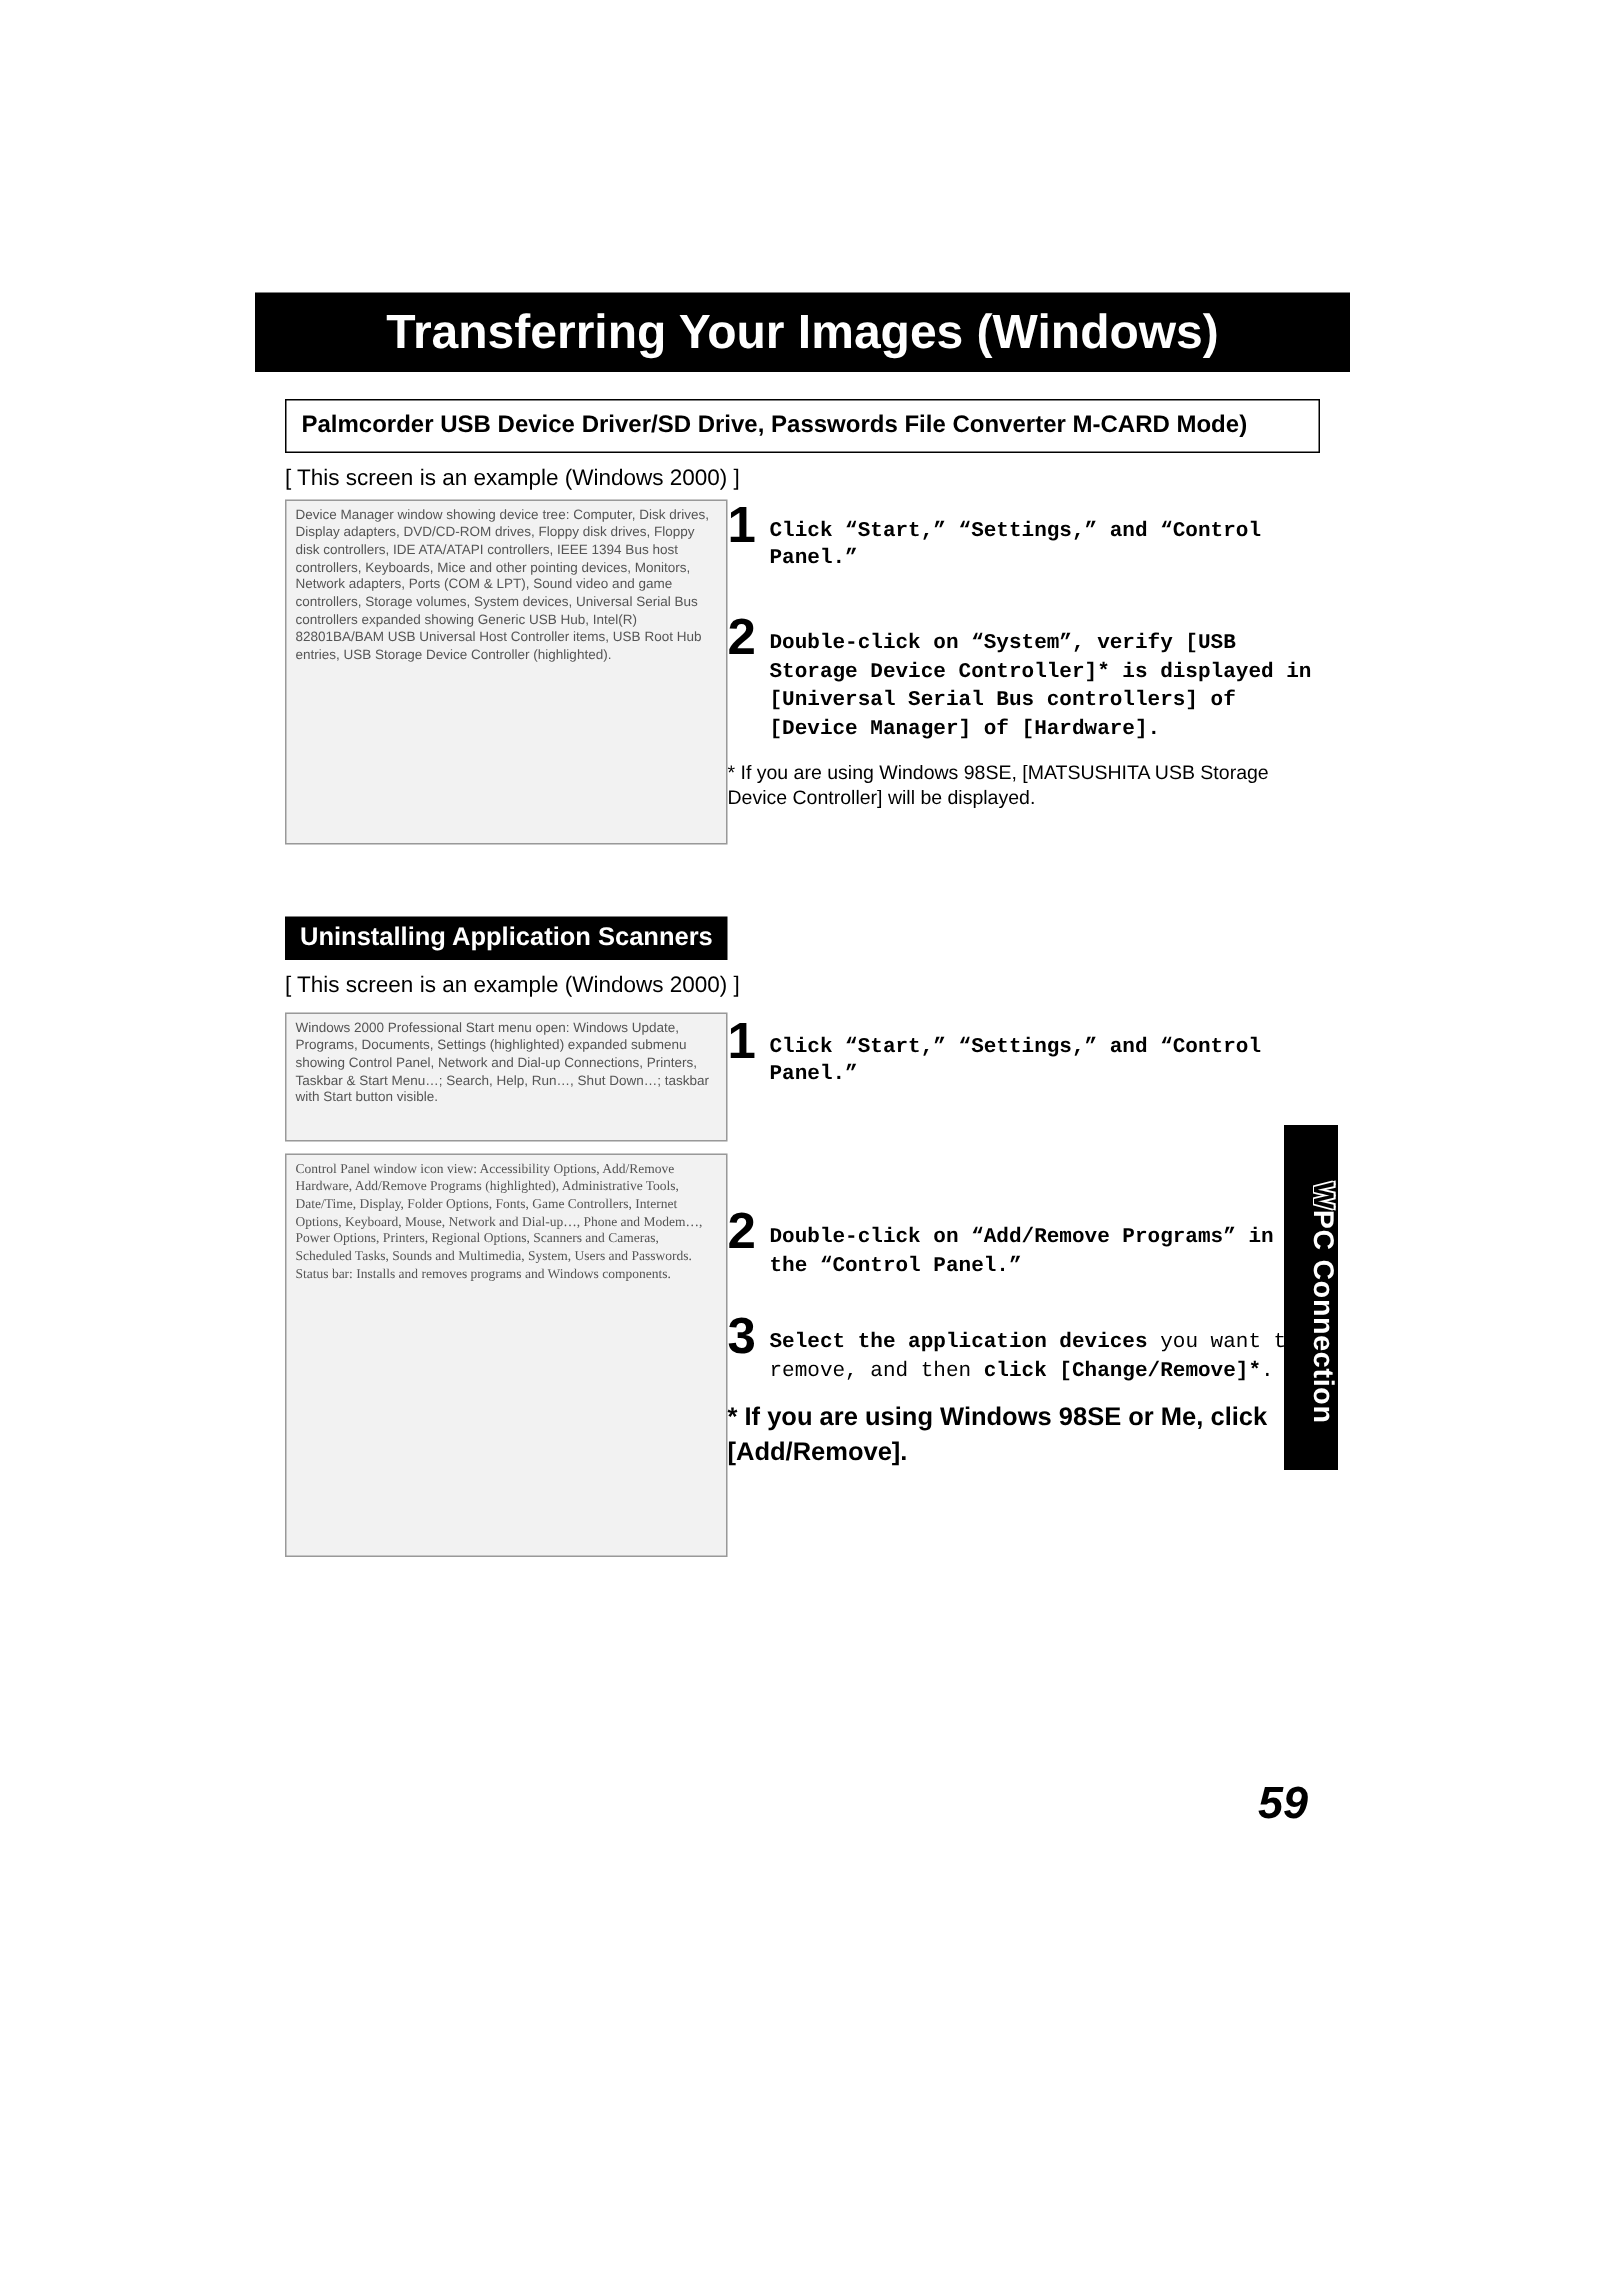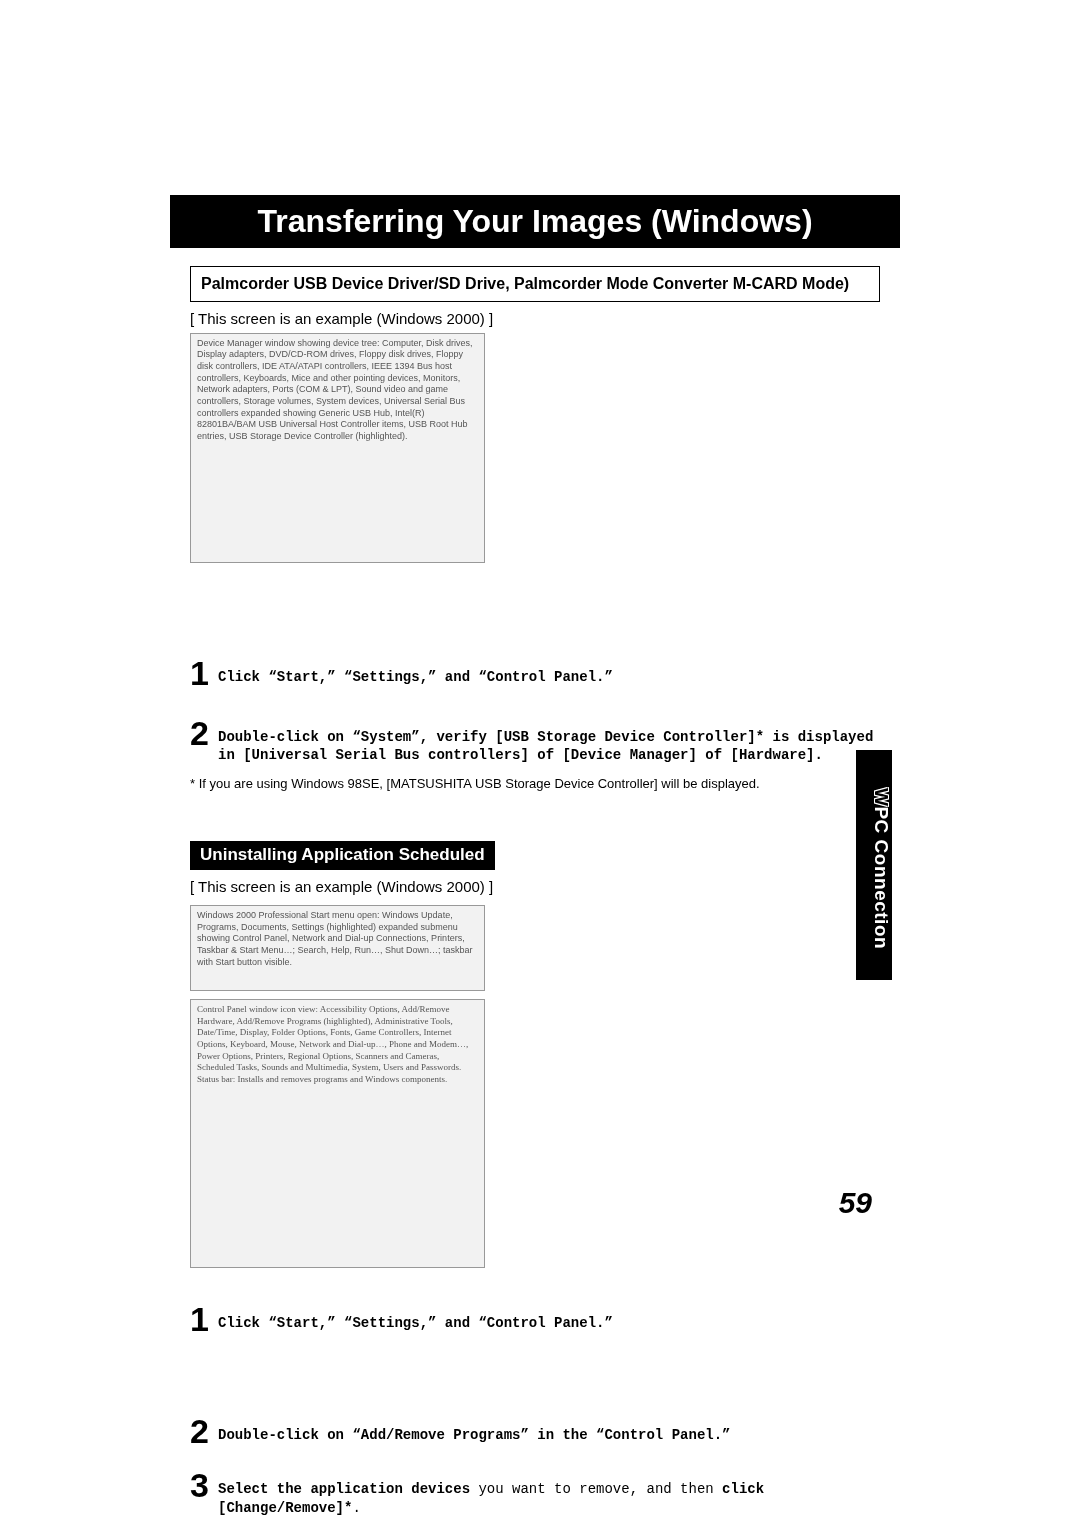--- a/index.html
+++ b/index.html
@@ -35,22 +35,20 @@
     font-size: 16px;
     font-weight: bold;
     line-height: 1.35;
   }
   .caption {
     font-size: 15px;
     margin: 8px 0 6px 0;
   }
   .two-col {
     display: flex;
-    gap: 28px;
-    flex-direction: column;
   }
   .left-col { width: 295px; flex: 0 0 295px; }
   .right-col { flex: 1; }
   .screenshot-ph {
     width: 295px;
     background: #f2f2f2;
     border: 1px solid #999;
     box-sizing: border-box;
   }
   .sh1 { height: 230px; }
@@ -82,21 +80,21 @@
   }
   .step-text .b { font-weight: bold; }
   .note {
     font-size: 13px;
     font-weight: normal;
     line-height: 1.35;
     margin-top: 6px;
     margin-left: 0;
   }
   .note2 {
-    font-size: 13px;
+    font-size: 17px;
     font-weight: bold;
     line-height: 1.35;
     margin-top: 8px;
   }
   .section-banner {
     display: inline-block;
     background: #000;
     color: #fff;
     font-size: 17px;
     font-weight: bold;
@@ -134,21 +132,21 @@
     font-style: italic;
   }
 </style>
 </head>
 <body>
 
 <div class="page">
 
   <div class="title-banner">Transferring Your Images (Windows)</div>
 
-  <div class="subtitle-box">Palmcorder USB Device Driver/SD Drive, Palmcorder Mode Converter M-CARD Mode)</div>
+  <div class="subtitle-box">Palmcorder USB Device Driver/SD Drive, Passwords File Converter M-CARD Mode)</div>
 
   <div class="caption">[ This screen is an example (Windows 2000) ]</div>
 
   <div class="two-col">
     <div class="left-col">
       <div class="screenshot-ph sh1">
         <div class="ph-label">Device Manager window showing device tree: Computer, Disk drives, Display adapters, DVD/CD-ROM drives, Floppy disk drives, Floppy disk controllers, IDE ATA/ATAPI controllers, IEEE 1394 Bus host controllers, Keyboards, Mice and other pointing devices, Monitors, Network adapters, Ports (COM &amp; LPT), Sound video and game controllers, Storage volumes, System devices, Universal Serial Bus controllers expanded showing Generic USB Hub, Intel(R) 82801BA/BAM USB Universal Host Controller items, USB Root Hub entries, USB Storage Device Controller (highlighted).</div>
       </div>
     </div>
     <div class="right-col">
@@ -161,21 +159,21 @@
       <div class="step" style="margin-top:26px;">
         <div class="step-num">2</div>
         <div class="step-text">
           <span class="b">Double-click on “System”, verify [USB Storage Device Controller]* is displayed in [Universal Serial Bus controllers] of [Device Manager] of [Hardware].</span>
         </div>
       </div>
       <div class="note">* If you are using Windows 98SE, [MATSUSHITA USB Storage Device Controller] will be displayed.</div>
     </div>
   </div>
 
-  <div class="section-banner">Uninstalling Application Scheduled</div>
+  <div class="section-banner">Uninstalling Application Scanners</div>
 
   <div class="caption">[ This screen is an example (Windows 2000) ]</div>
 
   <div class="two-col">
     <div class="left-col">
       <div class="screenshot-ph sh2">
         <div class="ph-label">Windows 2000 Professional Start menu open: Windows Update, Programs, Documents, Settings (highlighted) expanded submenu showing Control Panel, Network and Dial-up Connections, Printers, Taskbar &amp; Start Menu…; Search, Help, Run…, Shut Down…; taskbar with Start button visible.</div>
       </div>
       <div class="screenshot-ph sh3">
         <div class="ph-label">Control Panel window icon view: Accessibility Options, Add/Remove Hardware, Add/Remove Programs (highlighted), Administrative Tools, Date/Time, Display, Folder Options, Fonts, Game Controllers, Internet Options, Keyboard, Mouse, Network and Dial-up…, Phone and Modem…, Power Options, Printers, Regional Options, Scanners and Cameras, Scheduled Tasks, Sounds and Multimedia, System, Users and Passwords. Status bar: Installs and removes programs and Windows components.</div>

